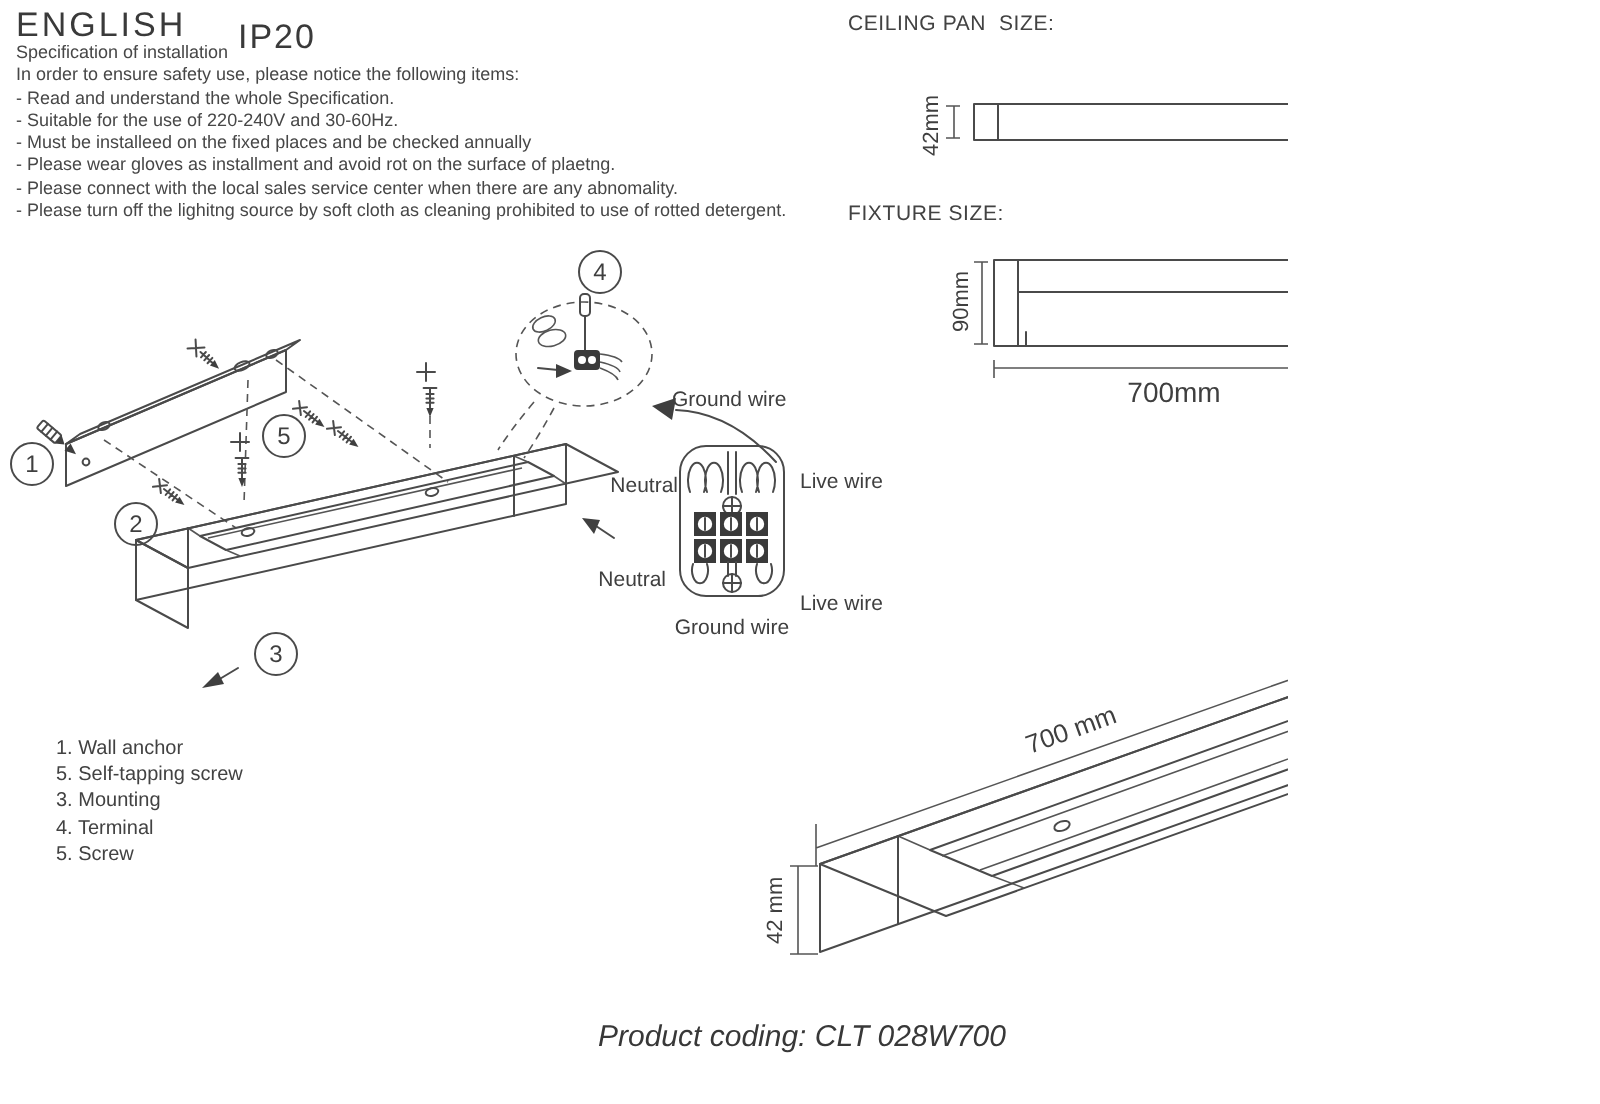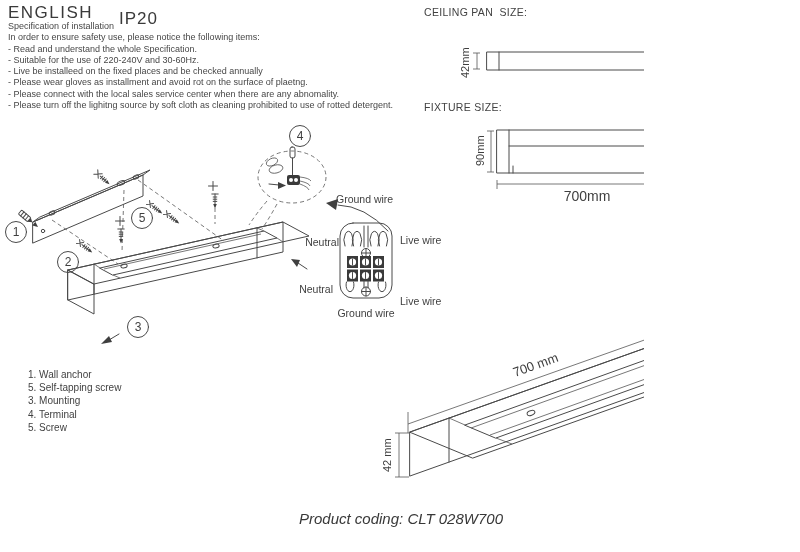--- a/index.html
+++ b/index.html
@@ -28,21 +28,21 @@
 <div class="page">
 
   <div class="abs hdr-lang">ENGLISH</div>
   <div class="abs hdr-ip">IP20</div>
 
   <div class="abs spec">
     <div>Specification of installation</div>
     <div>In order to ensure safety use, please notice the following items:</div>
     <div>- Read and understand the whole Specification.</div>
     <div>- Suitable for the use of 220-240V and 30-60Hz.</div>
-    <div>- Live be installeed on the fixed places and be checked annually</div>
+    <div>- Must be installeed on the fixed places and be checked annually</div>
     <div>- Please wear gloves as installment and avoid rot on the surface of plaetng.</div>
     <div>- Please connect with the local sales service center when there are any abnomality.</div>
     <div>- Please turn off the lighitng source by soft cloth as cleaning prohibited to use of rotted detergent.</div>
   </div>
 
   <div class="abs sec-title t-ceiling">CEILING PAN  SIZE:</div>
   <div class="abs sec-title t-fixture">FIXTURE SIZE:</div>
 
   <div class="abs parts">
     <div>1. Wall anchor</div>

